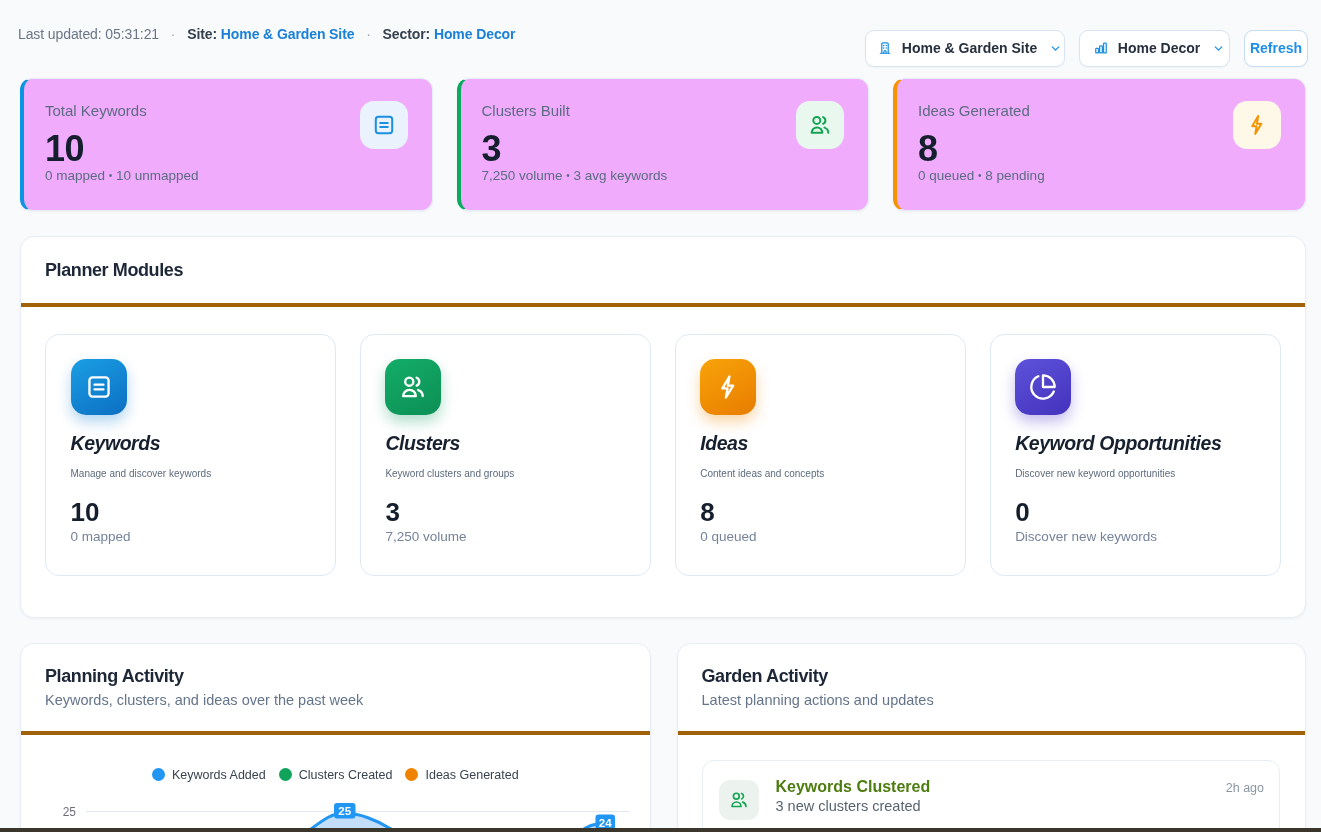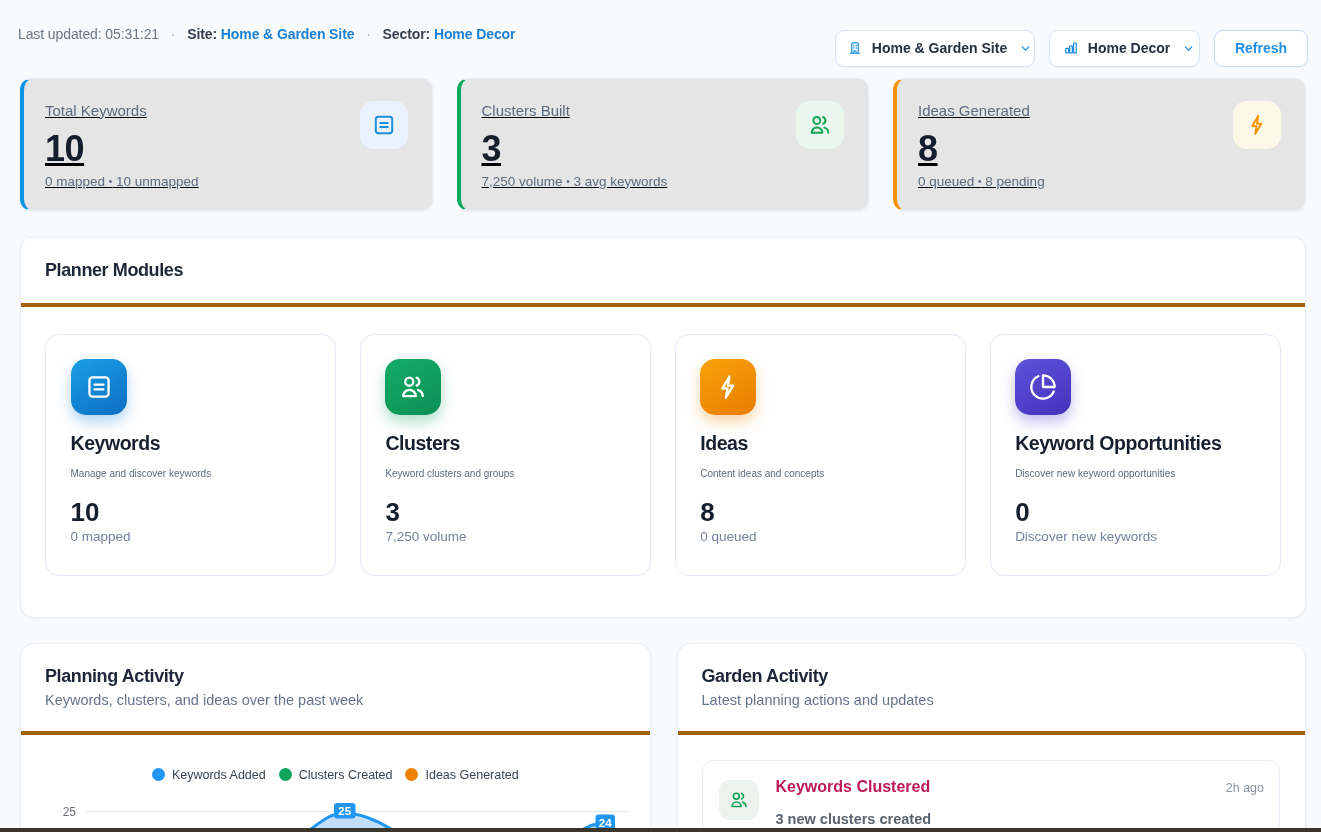--- a/index.html
+++ b/index.html
@@ -10,59 +10,59 @@
 h1{font-size:28px;line-height:30px;font-weight:700;color:#1c2737;letter-spacing:-1.9px;}
 .meta{margin-top:3px;font-size:14px;letter-spacing:-0.1px;color:#6a7685;}
 .meta .sep{color:#9aa6b4;margin:0 8px;}
 .meta .lbl{color:#36414f;font-weight:700;}
 .meta a{color:#1a80d8;font-weight:700;}
 .btns{position:absolute;top:30px;right:13px;display:flex;gap:14px;align-items:center;}
 .btn{height:36.5px;background:#fff;border:1px solid #d9e4f3;border-radius:9px;display:flex;align-items:center;justify-content:center;gap:10px;font-size:14px;font-weight:700;color:#26303e;box-shadow:0 1px 2px rgba(16,42,83,.04);}
 .btn svg{flex:none;}
 .btn .chev{margin-left:2px;}
 .btn.refresh{color:#1e8fe9;border-color:#c7dcf5;}
-.btn.b1{width:200px;padding-left:10px;}.btn.b2{width:151px;padding-left:10px;}.btn.refresh{width:94px;}
+.btn.b1{width:200px;padding-left:10px;}.btn.b2{width:151px;padding-left:10px;}.btn.refresh{width:64px;}
 
 .stats{position:absolute;left:20px;top:78px;width:1285.5px;display:flex;gap:24px;}
-.stat{position:relative;flex:1;height:132.8px;background:#e5e5e5;border:1px solid #e7edf5;border-left:4px solid var(--c);border-radius:12px;box-shadow:0 1px 3px rgba(13,38,76,.05);padding:22.5px 24px 0 21px;text-decoration:underline;}
+.stat{position:relative;flex:1;height:132.8px;background:#f0abfc;border:1px solid #e7edf5;border-left:4px solid var(--c);border-radius:12px;box-shadow:0 1px 3px rgba(13,38,76,.05);padding:22.5px 24px 0 21px;}
 .stat .t{font-size:15px;color:#5c6c80;}
 .stat .n{margin-top:11px;font-size:36px;line-height:38px;font-weight:700;color:#141e2c;letter-spacing:-0.5px;}
-.stat .s{margin-top:6px;font-size:13.5px;color:#5c6c80;}
+.stat .s{font-size:13.5px;color:#5c6c80;}
 .bu{font-size:10px;vertical-align:1px;}
 .stat .ic{position:absolute;top:22px;right:24px;width:48px;height:48px;border-radius:14px;display:flex;align-items:center;justify-content:center;}
 
 .panel{position:absolute;background:#fff;border:1px solid #e9eef6;border-radius:14px;box-shadow:0 1px 3px rgba(13,38,76,.05);}
 .phead{padding:21px 24px 23.5px;border-bottom:4px solid #a16207;}
 .modules .phead{padding-top:22px;padding-bottom:21.5px;}
 .phead .pt{font-size:18px;line-height:22px;font-weight:700;color:#1d2737;letter-spacing:-0.4px;}
 .phead .ps{margin-top:4.5px;font-size:14.5px;color:#64748b;}
 .modules{left:20px;top:236px;width:1285.5px;height:382px;}
 .mgrid{display:flex;gap:24px;padding:27px 24px 24px;}
 .mcard{flex:1;height:242px;border:1.5px solid #dfe9f5;border-radius:14px;background:#fff;padding:24.5px;}
 .mcard .mic{width:56px;height:56px;border-radius:15px;display:flex;align-items:center;justify-content:center;}
-.mcard .mt{margin-top:15.5px;font-size:19.5px;line-height:24px;font-weight:700;color:#17202e;letter-spacing:-0.45px;}
+.mcard .mt{margin-top:15.5px;font-size:19.5px;line-height:24px;font-weight:700;color:#17202e;letter-spacing:-0.45px;font-style:italic;}
 .mcard .md{margin-top:13.5px;font-size:10px;color:#5c6b7d;white-space:nowrap;}
 .mcard .mn{margin-top:19px;font-size:26px;line-height:28px;font-weight:700;color:#141e2c;}
 .mcard .ms{margin-top:2.5px;font-size:13.5px;color:#74839a;}
 .mic.blue{background:linear-gradient(150deg,#1a9fe4,#0c6ec2);box-shadow:0 7px 14px rgba(18,128,210,.32);}
 .mic.green{background:linear-gradient(150deg,#13ad68,#0c8f55);box-shadow:0 7px 14px rgba(14,155,95,.32);}
 .mic.orange{background:linear-gradient(150deg,#f8a309,#e87c00);box-shadow:0 7px 14px rgba(238,140,10,.35);}
 .mic.purple{background:linear-gradient(150deg,#5e53da,#4331bc);box-shadow:0 7px 14px rgba(84,66,205,.35);}
 
 .act{left:20px;top:643.3px;width:630.5px;height:220px;}
 .recent{left:676.5px;top:643.3px;width:629px;height:220px;}
 .legend{margin-top:32.5px;display:flex;justify-content:center;gap:13px;align-items:center;}
 .litem{display:flex;align-items:center;gap:7px;font-size:12.5px;color:#39434f;}
 .litem .dot{width:13px;height:13px;border-radius:50%;}
 .chart{position:absolute;left:0;top:92.7px;}
 .aitem{position:relative;margin:24.5px 24px 0;width:578px;height:90px;border:1px solid #e8eef6;border-radius:12px;background:#fff;padding:19px 0 0 16px;display:flex;}
 .aitem .aic{width:40px;height:40px;border-radius:11px;background:#ecf3ee;display:flex;align-items:center;justify-content:center;}
 .aitem .atxt{margin-left:17px;margin-top:-1.5px;}
-.aitem .at{font-size:16px;font-weight:700;color:#be185d;}
-.aitem .ad{margin-top:15px;font-size:14.5px;color:#57646f;font-weight:bold;}
+.aitem .at{font-size:16px;font-weight:700;color:#4d7c0f;}
+.aitem .ad{margin-top:2px;font-size:14.5px;color:#57646f;}
 .aitem .atime{position:absolute;right:14.5px;top:20px;font-size:12.5px;color:#8b96a3;}
 .taskbar{position:absolute;left:0;bottom:0;width:1321px;height:4.3px;background:#3a362b;z-index:50;}
 </style>
 </head>
 <body>
 <div class="topbar">
   <div class="meta">Last updated: 05:31:21 <span class="sep">·</span> <span class="lbl">Site:</span> <a href="#">Home &amp; Garden Site</a> <span class="sep">·</span> <span class="lbl">Sector:</span> <a href="#">Home Decor</a></div>
 </div>
 <div class="btns">
   <div class="btn b1">

